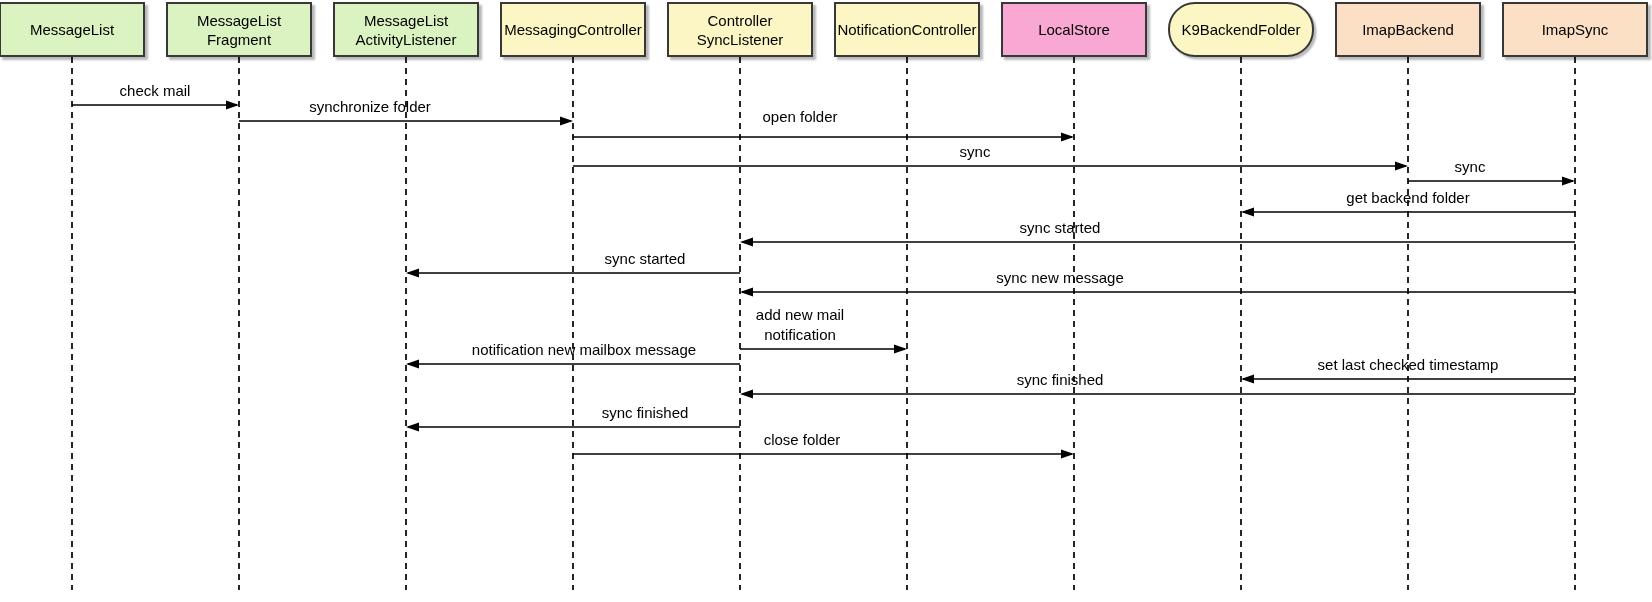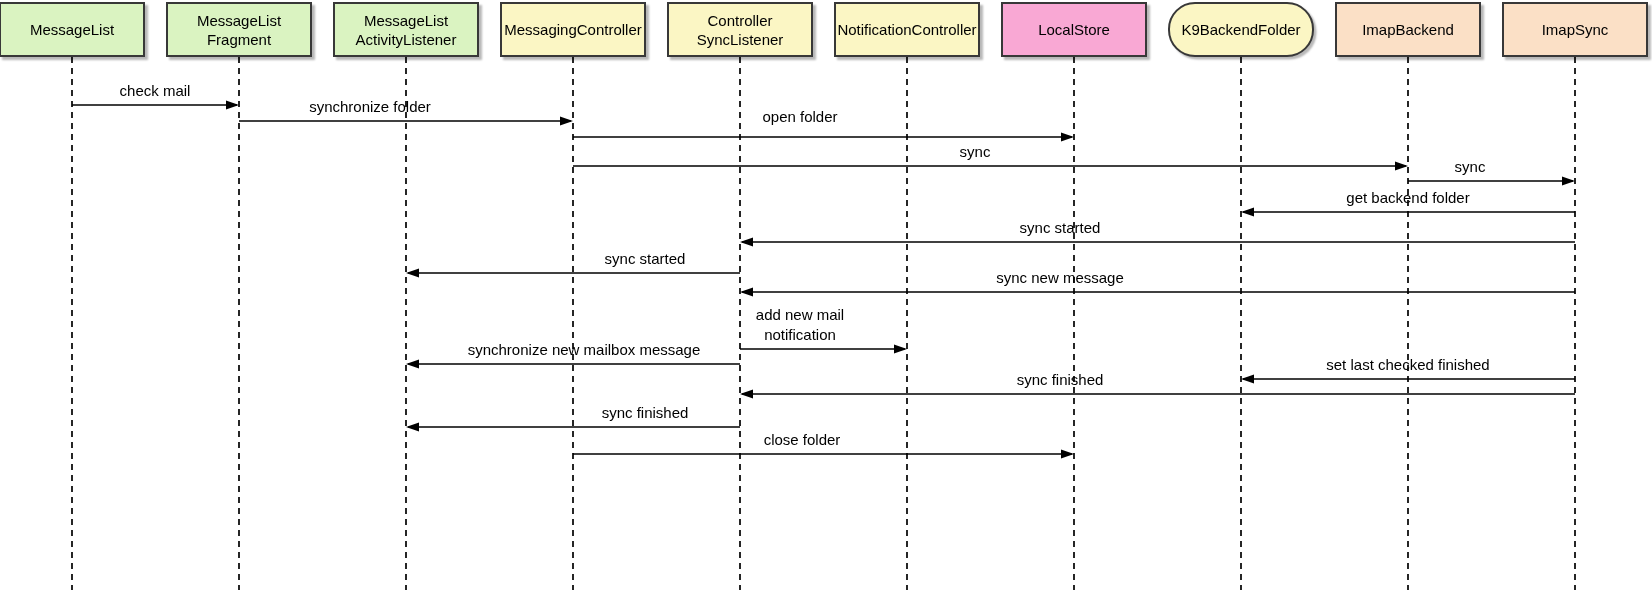--- a/index.html
+++ b/index.html
@@ -106,19 +106,19 @@
       <div class="mlabel" style="left: 370px; top: 97px;">synchronize folder</div>
       <div class="mlabel" style="left: 800px; top: 107px;">open folder</div>
       <div class="mlabel" style="left: 975px; top: 142px;">sync</div>
       <div class="mlabel" style="left: 1470px; top: 157px;">sync</div>
       <div class="mlabel" style="left: 1408px; top: 188px;">get backend folder</div>
       <div class="mlabel" style="left: 1060px; top: 218px;">sync started</div>
       <div class="mlabel" style="left: 645px; top: 249px;">sync started</div>
       <div class="mlabel" style="left: 1060px; top: 268px;">sync new message</div>
       <div class="mlabel" style="left: 800px; top: 305px;">add new mail
 notification</div>
-      <div class="mlabel" style="left: 584px; top: 340px;">synchronize new mailbox message</div>
-      <div class="mlabel" style="left: 1408px; top: 355px;">set last checked finished</div>
+      <div class="mlabel" style="left: 584px; top: 340px;">notification new mailbox message</div>
+      <div class="mlabel" style="left: 1408px; top: 355px;">set last checked timestamp</div>
       <div class="mlabel" style="left: 1060px; top: 370px;">sync finished</div>
       <div class="mlabel" style="left: 645px; top: 403px;">sync finished</div>
       <div class="mlabel" style="left: 802px; top: 430px;">close folder</div>
     </div>
 </div>
 
 </body></html>

